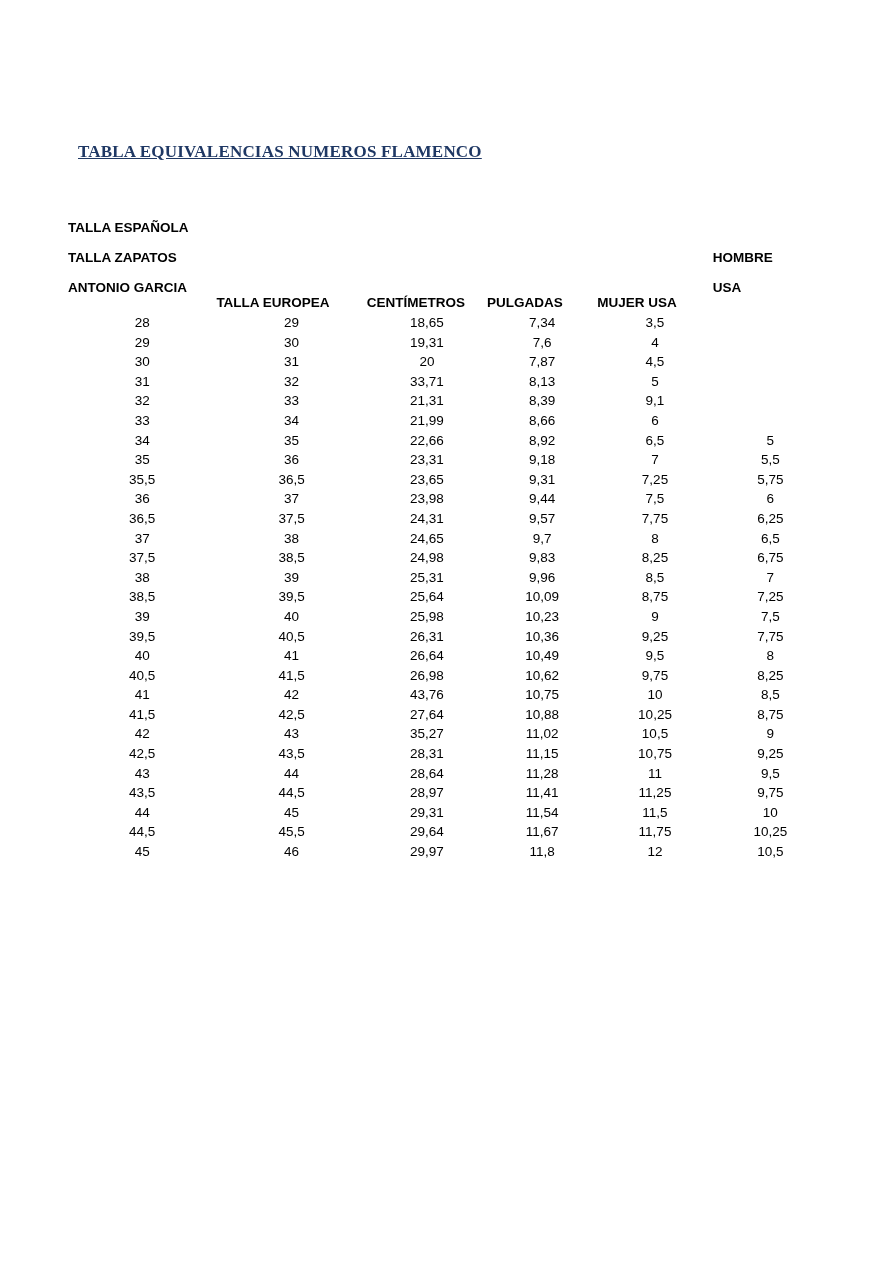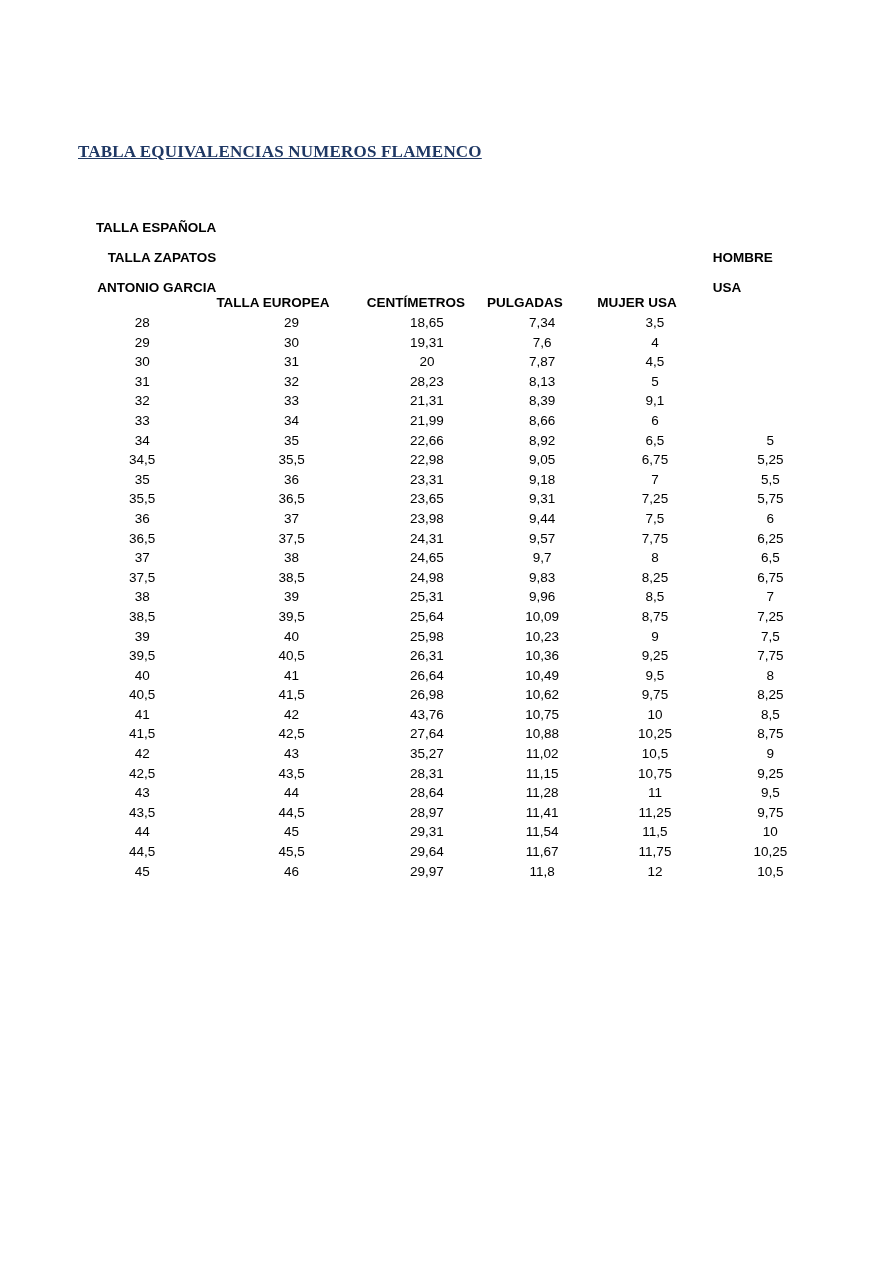--- a/index.html
+++ b/index.html
@@ -49,21 +49,21 @@
   table.size-table th {
     font-weight: bold;
     font-size: 13.5px;
     vertical-align: bottom;
     padding: 0 0 3px 0;
     line-height: 15px;
     text-align: left;
     white-space: pre-line;
   }
   table.size-table th.col-es {
-    text-align: right;
+    text-align: left;
     width: 148px;
   }
   table.size-table th.col-eu { width: 150px; }
   table.size-table th.col-cm { width: 120px; }
   table.size-table th.col-in { width: 110px; }
   table.size-table th.col-wusa { width: 115px; }
   table.size-table th.col-musa { width: 115px; }
   table.size-table td {
     text-align: center;
     padding: 0;
@@ -122,21 +122,21 @@
             <td>30</td>
             <td>31</td>
             <td>20</td>
             <td>7,87</td>
             <td>4,5</td>
             <td></td>
           </tr>
           <tr>
             <td>31</td>
             <td>32</td>
-            <td>28,23</td>
+            <td>33,71</td>
             <td>8,13</td>
             <td>5</td>
             <td></td>
           </tr>
           <tr>
             <td>32</td>
             <td>33</td>
             <td>21,31</td>
             <td>8,39</td>
             <td>9,1</td>
@@ -152,28 +152,20 @@
           </tr>
           <tr>
             <td>34</td>
             <td>35</td>
             <td>22,66</td>
             <td>8,92</td>
             <td>6,5</td>
             <td>5</td>
           </tr>
           <tr>
-            <td>34,5</td>
-            <td>35,5</td>
-            <td>22,98</td>
-            <td>9,05</td>
-            <td>6,75</td>
-            <td>5,25</td>
-          </tr>
-          <tr>
             <td>35</td>
             <td>36</td>
             <td>23,31</td>
             <td>9,18</td>
             <td>7</td>
             <td>5,5</td>
           </tr>
           <tr>
             <td>35,5</td>
             <td>36,5</td>

